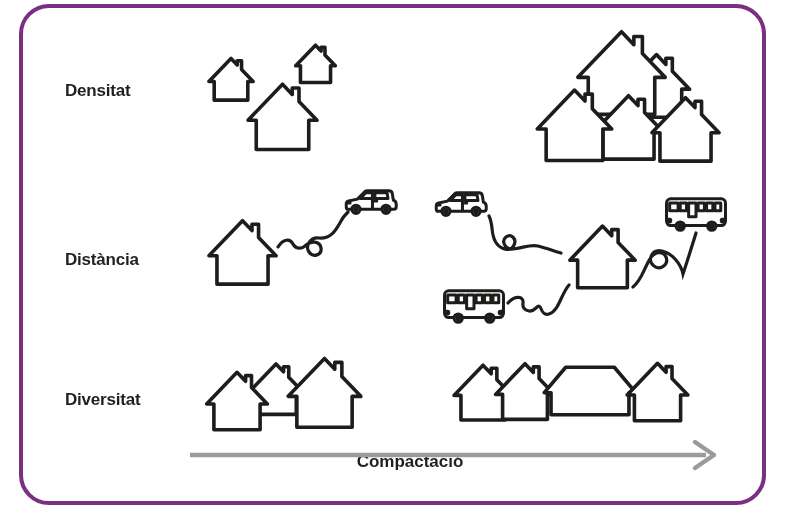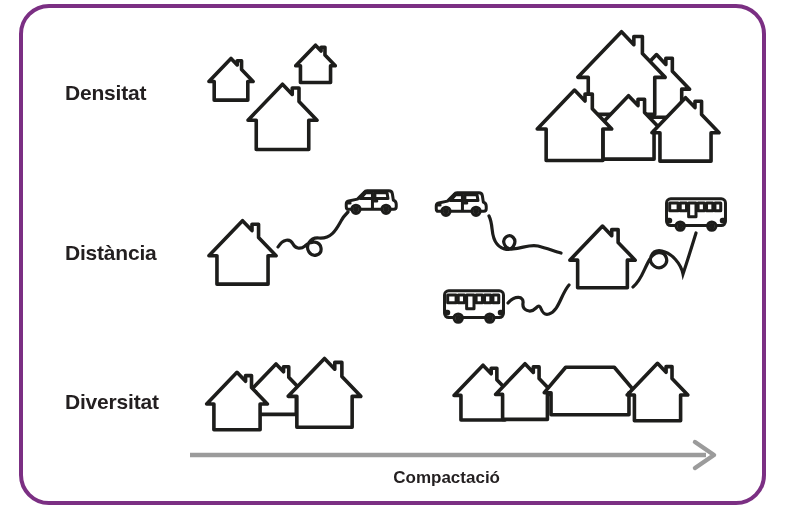--- a/index.html
+++ b/index.html
@@ -6,28 +6,28 @@
   .canvas{
     position:relative;width:788px;height:523px;background:#ffffff;
     font-family:"Liberation Sans",sans-serif;overflow:hidden;
   }
   .frame{
     position:absolute;left:19px;top:4px;width:747px;height:501px;
     box-sizing:border-box;border:4px solid var(--frame,#7b2f83);
     border-radius:30px;background:transparent;
   }
   .row-label{
-    position:absolute;left:65px;font-weight:700;font-size:21px;
+    position:absolute;left:65px;font-weight:700;font-size:17px;
     color:var(--text,#231f20);letter-spacing:-0.2px;white-space:nowrap;
   }
   .label-density{top:81px;}
-  .label-distance{top:241px;text-align:right;}
+  .label-distance{top:250px;text-align:right;}
   .label-diversity{top:390px;}
   .axis-label{
-    position:absolute;top:468px;left:320px;width:180px;text-align:right;
+    position:absolute;top:452px;left:320px;width:180px;text-align:center;
     font-weight:700;font-size:17px;color:var(--text,#231f20);
   }
   svg.art{position:absolute;left:0;top:0;}
 </style>
 </head>
 <body>
 
 <div class="canvas">
 
   <div class="frame"></div>

